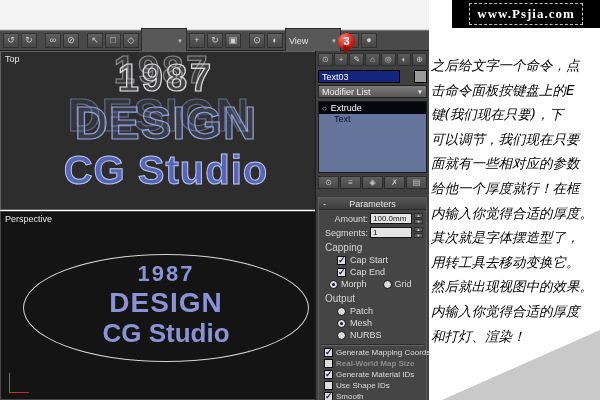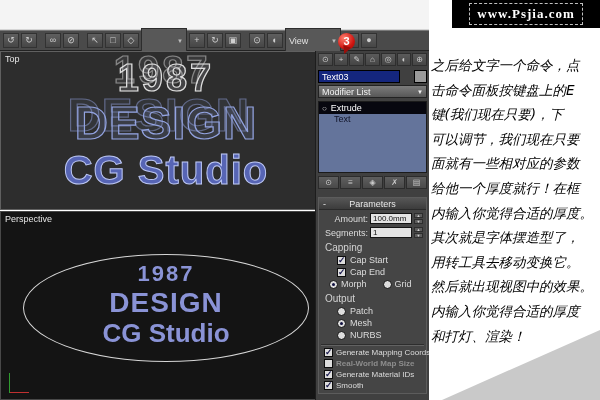--- a/index.html
+++ b/index.html
@@ -256,20 +256,24 @@
       </div>
       <div class="optrow small">
         <span class="cb"></span>
         <span class="optlabel tiny dim">Real-World Map Size</span>
       </div>
       <div class="optrow small">
         <span class="cb on"></span>
         <span class="optlabel tiny">Generate Material IDs</span>
       </div>
       <div class="optrow small">
+        <span class="cb"></span>
+        <span class="optlabel tiny">Use Shape IDs</span>
+      </div>
+      <div class="optrow small">
         <span class="cb on"></span>
         <span class="optlabel tiny">Smooth</span>
       </div>
     </div>
   </div>
 
   <div class="side">
     <div class="corner"></div>
     <div class="tutorial">
       <div>之后给文字一个命令，点</div>

